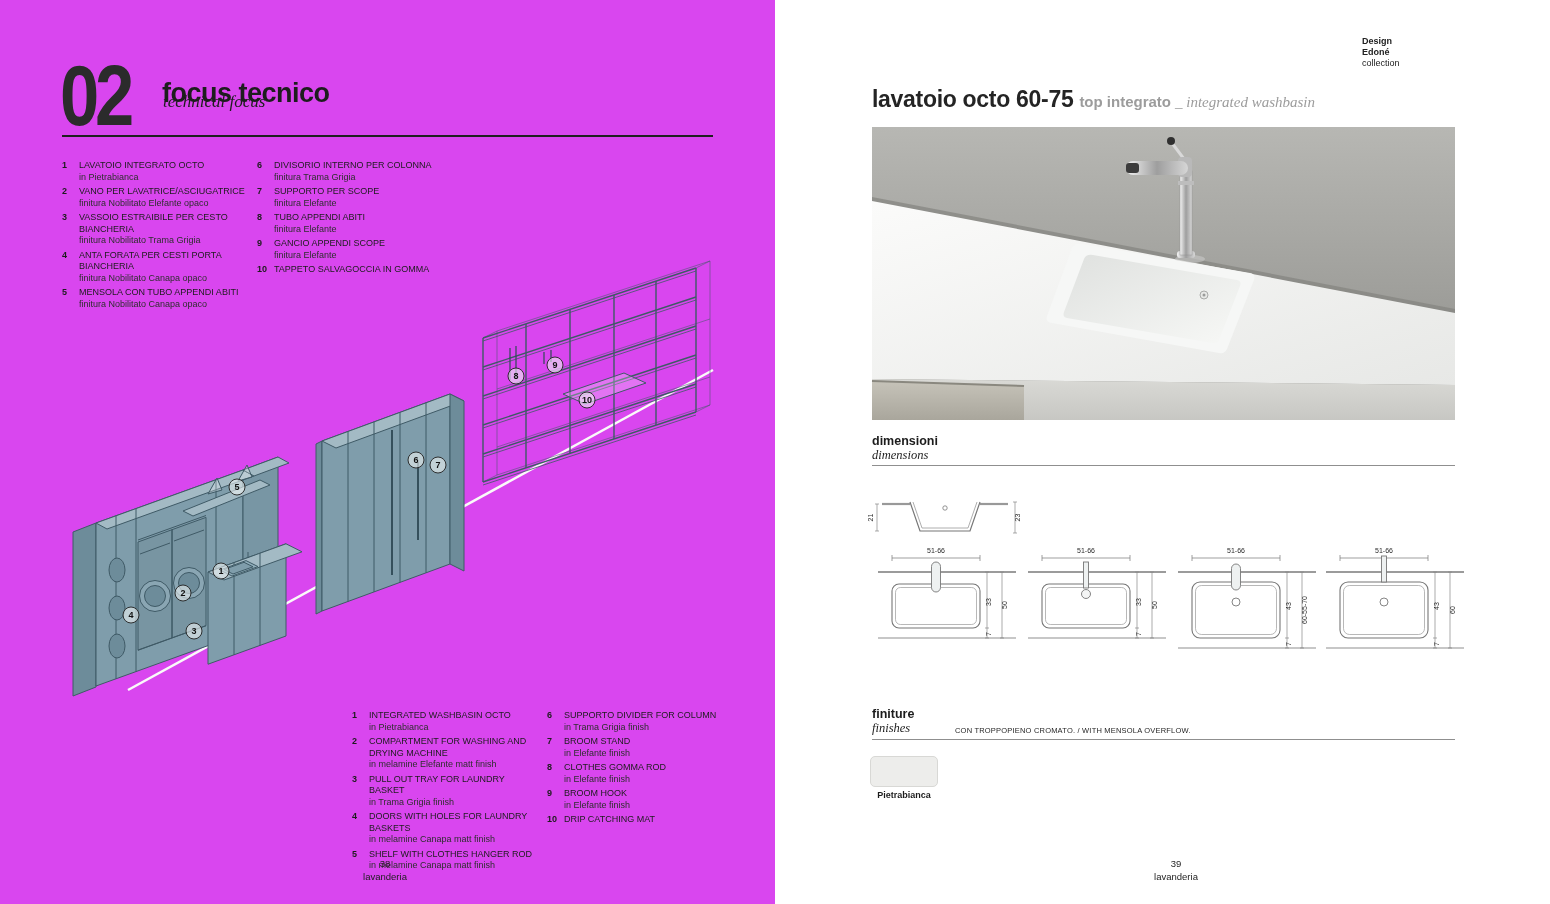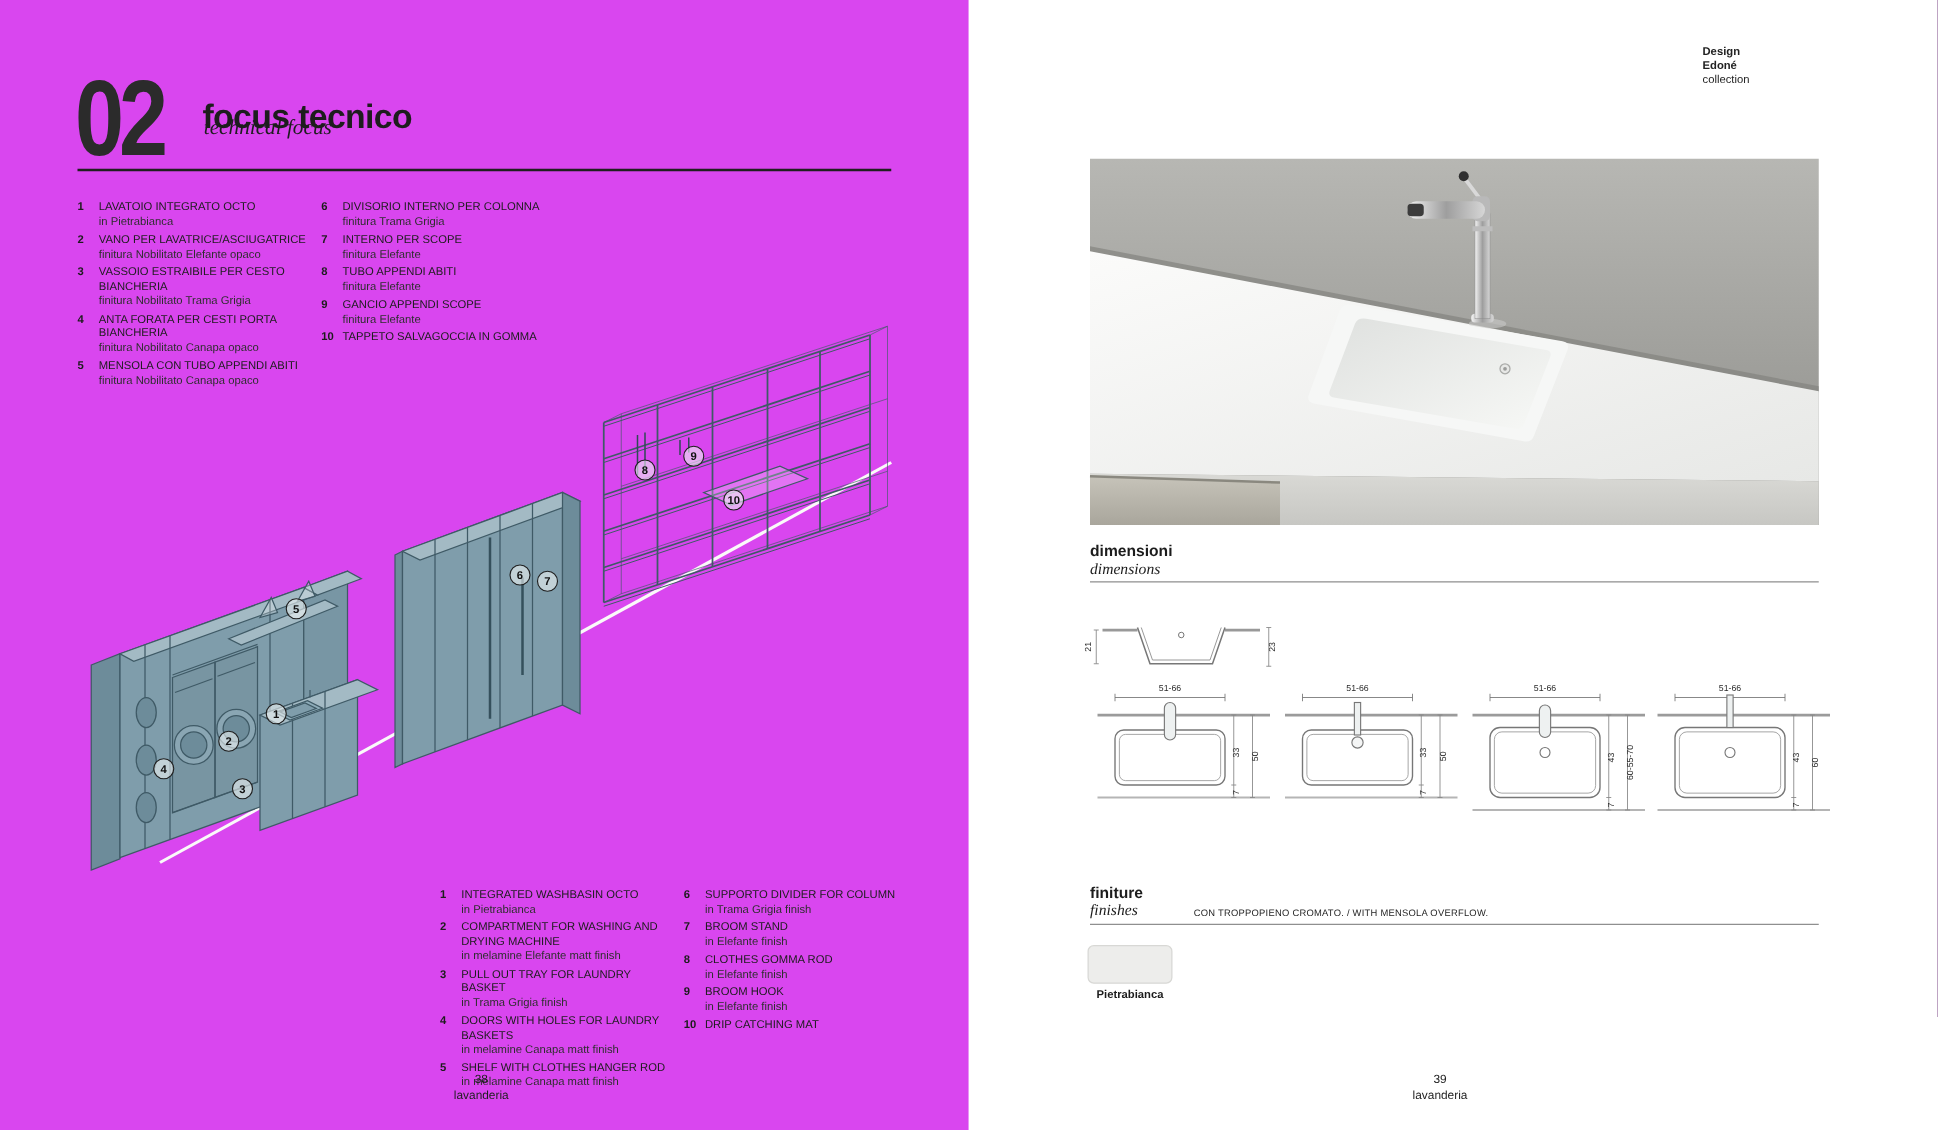--- a/index.html
+++ b/index.html
@@ -25,21 +25,21 @@
   .legend-sub{color:#2e2e2e;}
   .legend-sub:empty{display:none;}
   .lg-it-1{left:62px;top:160px;width:186px;}
   .lg-it-2{left:257px;top:160px;width:196px;}
   .lg-en-1{left:352px;top:710px;width:182px;}
   .lg-en-2{left:547px;top:710px;width:182px;}
 
   .page-footer{position:absolute;width:130px;text-align:center;font-size:9.5px;line-height:12.5px;
                font-weight:normal;color:#1d1d1d;}
   .pf-left{left:320px;top:858px;}
-  .pf-right{left:312px;top:858px;}
+  .pf-right{left:336px;top:858px;}
 
   .diagram-svg{position:absolute;left:58px;top:240px;}
 
   
   .brand{position:absolute;left:587px;top:36px;font-size:9px;line-height:11px;color:#222;}
   .brand b{font-weight:bold;}
   .rp-titlebar{position:absolute;left:97px;top:86px;white-space:nowrap;}
   .rp-title{font-size:23px;font-weight:bold;color:#242424;letter-spacing:-.3px;}
   .rp-sub-bold{font-size:15px;font-weight:bold;color:#9c9c9c;margin-left:6px;}
   .rp-sub-italic{font-size:15px;font-style:italic;font-family:"Liberation Serif",serif;color:#9c9c9c;margin-left:4px;}
@@ -103,21 +103,21 @@
         </div>
     </div>
 
     <div class="legend-col lg-it-2">
       <div class="legend-item">
           <span class="legend-num">6</span>
           <span><span class="legend-title">DIVISORIO INTERNO PER COLONNA</span><br><span class="legend-sub">finitura Trama Grigia</span></span>
         </div>
       <div class="legend-item">
           <span class="legend-num">7</span>
-          <span><span class="legend-title">INTERNO PER SCOPE</span><br><span class="legend-sub">finitura Elefante</span></span>
+          <span><span class="legend-title">SUPPORTO PER SCOPE</span><br><span class="legend-sub">finitura Elefante</span></span>
         </div>
       <div class="legend-item">
           <span class="legend-num">8</span>
           <span><span class="legend-title">TUBO APPENDI ABITI</span><br><span class="legend-sub">finitura Elefante</span></span>
         </div>
       <div class="legend-item">
           <span class="legend-num">9</span>
           <span><span class="legend-title">GANCIO APPENDI SCOPE</span><br><span class="legend-sub">finitura Elefante</span></span>
         </div>
       <div class="legend-item">
@@ -276,20 +276,23 @@
     </div>
   </div>
 
   <div class="page right-page">
 
     <div class="brand">
       <div><b>Design</b></div>
       <div><b>Edoné</b><span> collection</span></div>
     </div>
 
+    <div class="rp-titlebar">
+      <span class="rp-title">lavatoio octo 60-75</span><span class="rp-sub-bold">top integrato</span><span class="rp-sub-italic">_ integrated washbasin</span>
+    </div>
 
     <svg class="photo" width="583" height="293" viewBox="0 0 583 293">
       <defs>
         <linearGradient id="wallG" x1="0" y1="0" x2="0" y2="1">
             <stop offset="0" stop-color="#b7b7b3"></stop>
             <stop offset="1" stop-color="#8d8d89"></stop>
           </linearGradient>
         <linearGradient id="counterG" x1="0" y1="0" x2="1" y2="1">
             <stop offset="0" stop-color="#fbfbfa"></stop>
             <stop offset="1" stop-color="#e7e8e6"></stop>

